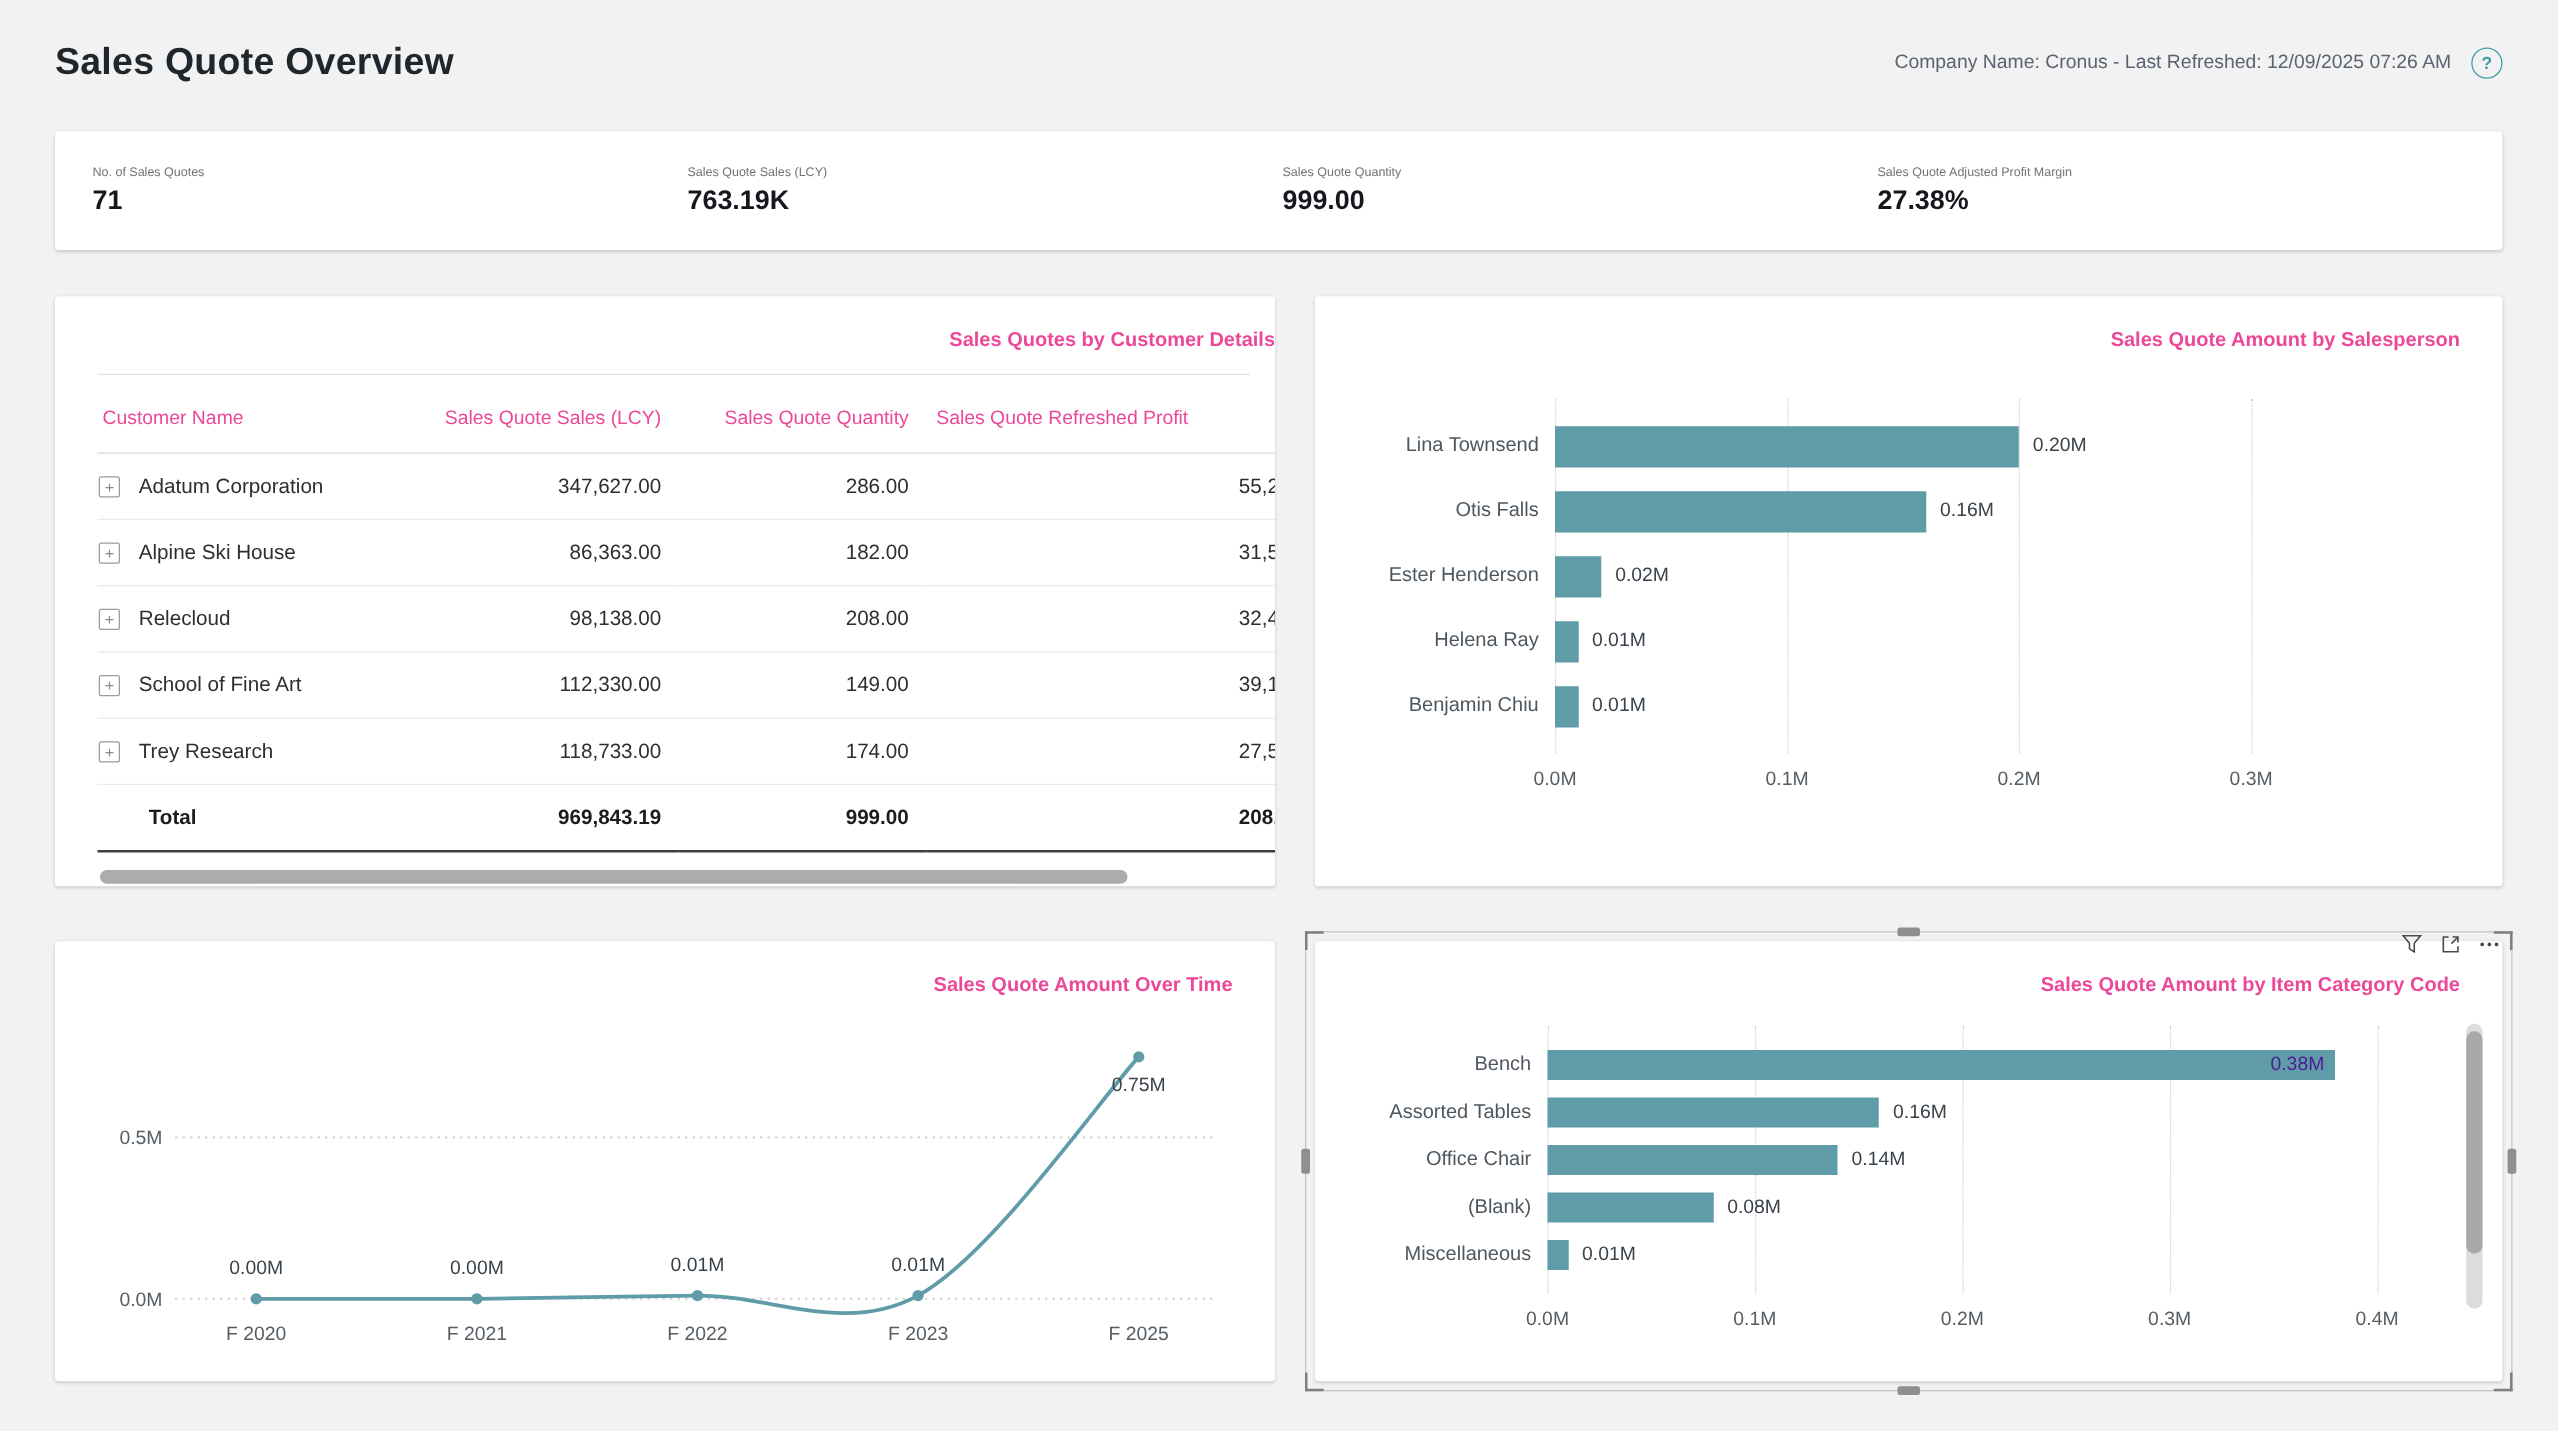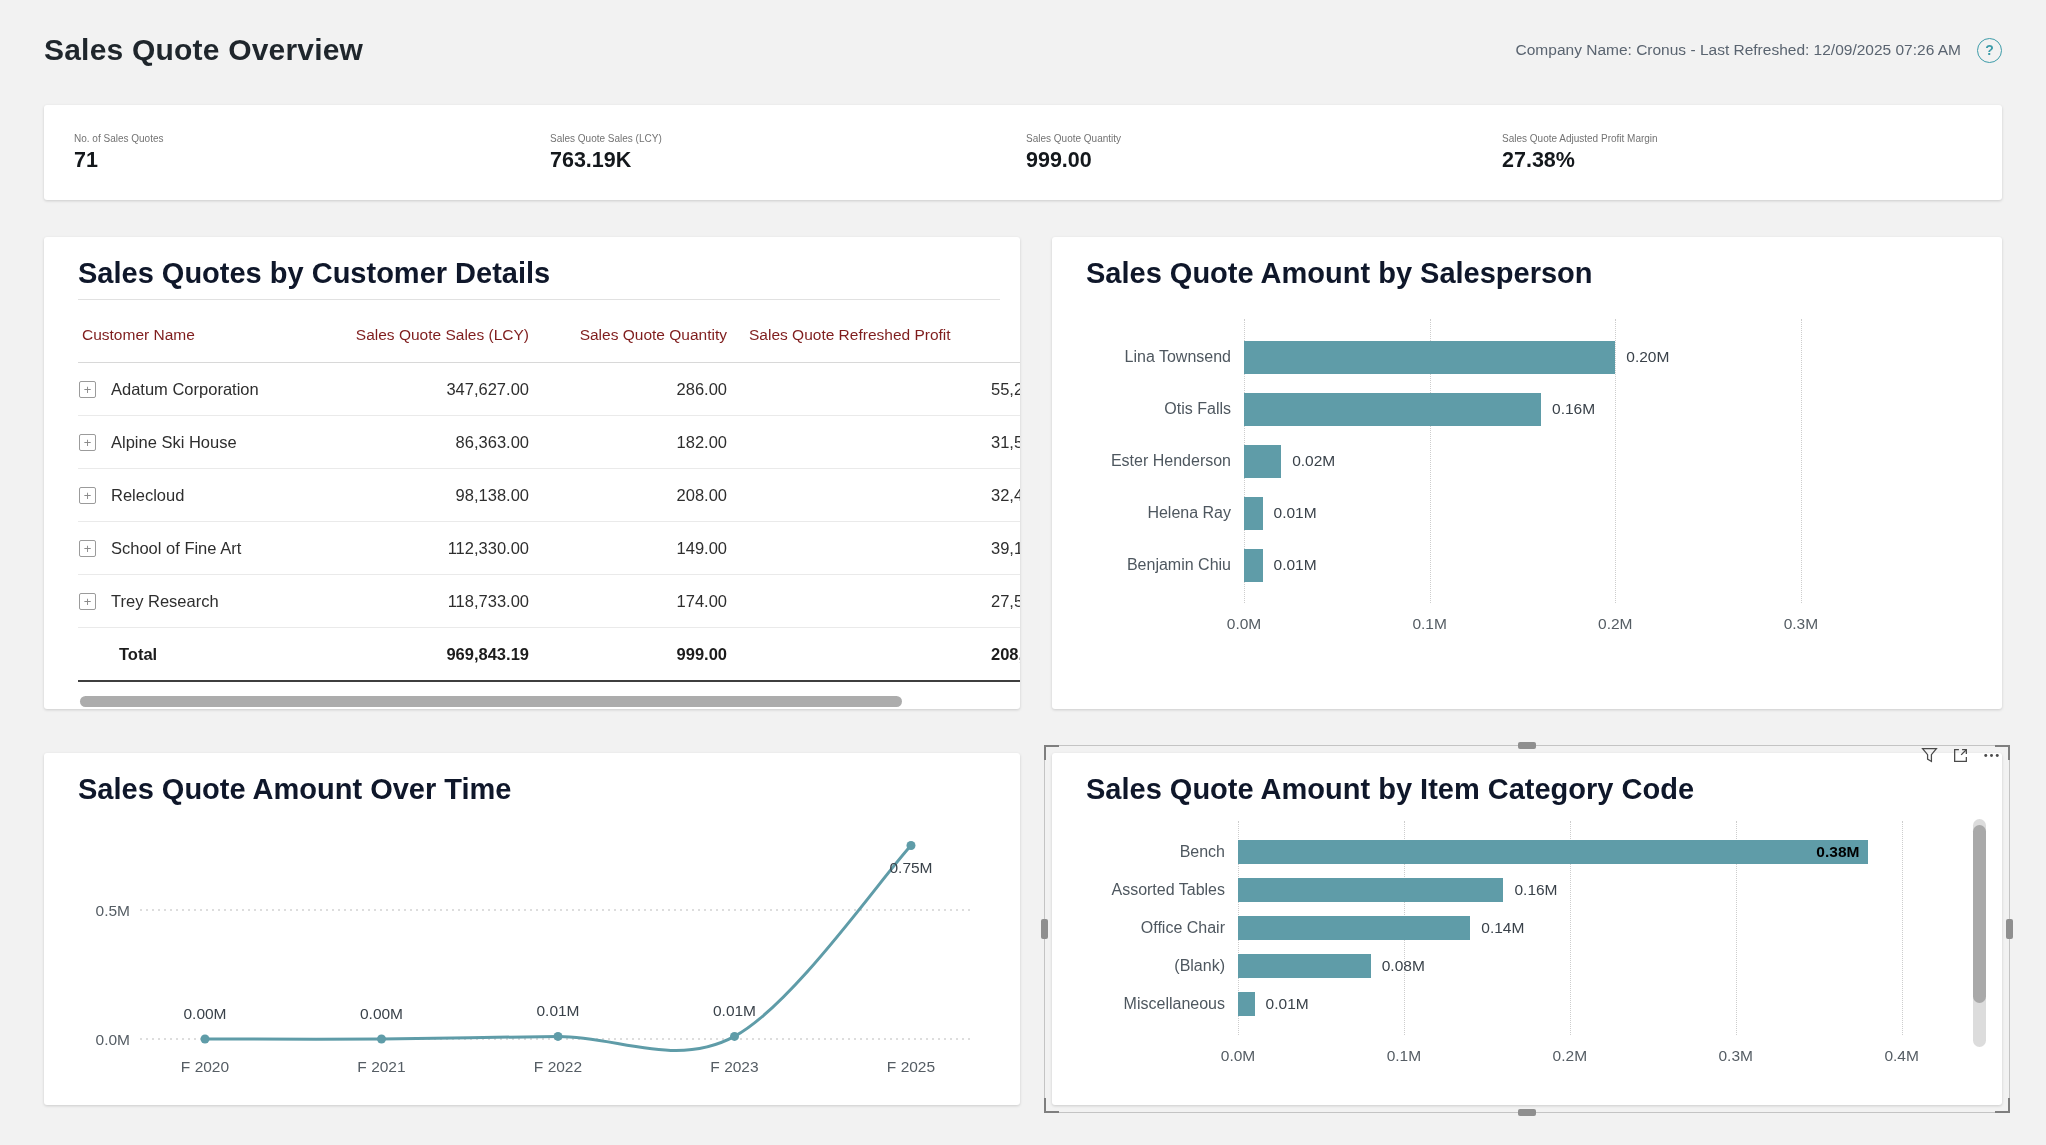--- a/index.html
+++ b/index.html
@@ -15,28 +15,28 @@
   .help{display:inline-flex;align-items:center;justify-content:center;width:23px;height:23px;border:1.6px solid #3E9CA9;
         border-radius:50%;color:#3E9CA9;font-size:14px;font-weight:700;cursor:pointer;}
 
   
   .kpi-card{position:absolute;left:44px;top:105px;width:1958px;height:95px;display:flex;align-items:center;padding-left:30px;}
   .kpi{width:476px;}
   .kpi .lbl{font-size:10px;color:#737373;}
   .kpi .val{font-size:21.5px;font-weight:700;color:#14181C;margin-top:4px;}
 
   
-  .vis-title{margin:0;font-size:29px;font-weight:700;color:#0f172a;line-height:28px;}
+  .vis-title{margin:0;font-size:16px;font-weight:700;color:#ec4899;line-height:28px;text-align:right;}
   .title-divider{height:1px;background:#E1E1E1;margin:12px 20px 8px 0;}
 
   
   .table-card{position:absolute;left:44px;top:237px;width:976px;height:472px;padding:22px 0 0 34px;overflow:hidden;}
   table{border-collapse:collapse;table-layout:fixed;width:1063px;}
   col.c0{width:250px}col.c1{width:215px}col.c2{width:198px}col.c3{width:400px}
-  th{font-weight:400;font-size:15.5px;color:#7f1d1d;height:52px;vertical-align:middle;}
+  th{font-weight:400;font-size:15.5px;color:#ec4899;height:52px;vertical-align:middle;}
   th.c0{text-align:left;padding-left:4px;}
   th.c1,th.c2,td.c1,td.c2{text-align:right;padding-right:14px;}
   th.c3{text-align:left;padding-left:8px;white-space:nowrap;}
   thead tr{border-bottom:1px solid #D8D8D8;}
   tbody tr{border-bottom:1px solid #EAEAEA;}
   tbody tr.total-row{border-bottom:2px solid #3F3F3F;}
   td{font-size:16.5px;color:#2E2E2E;height:50px;vertical-align:middle;white-space:nowrap;}
   td.c3{text-align:left;padding-left:250px;}
   .namecell{display:flex;align-items:center;}
   .expand{flex:0 0 17px;height:17px;border:1px solid #9B9B9B;border-radius:2px;color:#8A8A8A;font-size:13px;line-height:15px;
@@ -51,21 +51,21 @@
   .hbar{position:relative;}
   .sp-chart{--lw:158px;--rh:52px;--bh:33px;margin-top:44px;}
   .cat-chart{--lw:152px;--rh:38px;--bh:24px;margin-top:30px;}
   .hbar .grid{position:absolute;left:var(--lw);right:0;top:-12px;bottom:34px;}
   .gline{position:absolute;top:0;bottom:0;width:0;border-left:1px dotted #CDCDCD;}
   .brow{display:flex;align-items:center;height:var(--rh);position:relative;}
   .blabel{flex:0 0 var(--lw);box-sizing:border-box;padding-right:13px;text-align:right;font-size:16px;color:#4E575F;white-space:nowrap;}
   .btrack{flex:1;position:relative;height:var(--bh);display:flex;align-items:center;}
   .bbar{height:100%;background:var(--accent);position:relative;cursor:pointer;}
   .bval{margin-left:11px;font-size:15.5px;color:#3A424A;white-space:nowrap;}
-  .bval.inside{position:absolute;right:9px;top:50%;transform:translateY(-50%);margin:0;color:#000000;font-weight:bold;}
+  .bval.inside{position:absolute;right:9px;top:50%;transform:translateY(-50%);margin:0;color:#4c1d95;}
   .rows{position:relative;padding-bottom:12px;}
   .xaxis{margin-left:var(--lw);position:relative;height:34px;}
   .xaxis span{position:absolute;top:12px;transform:translateX(-50%);font-size:15.5px;color:#555D64;white-space:nowrap;}
 
   
   .line-card{position:absolute;left:44px;top:753px;width:976px;height:352px;padding:22px 34px 0 34px;}
   .line-svg{display:block;margin-top:0;}
 
   
   .item-wrap{position:absolute;left:1052px;top:753px;width:950px;height:352px;}

